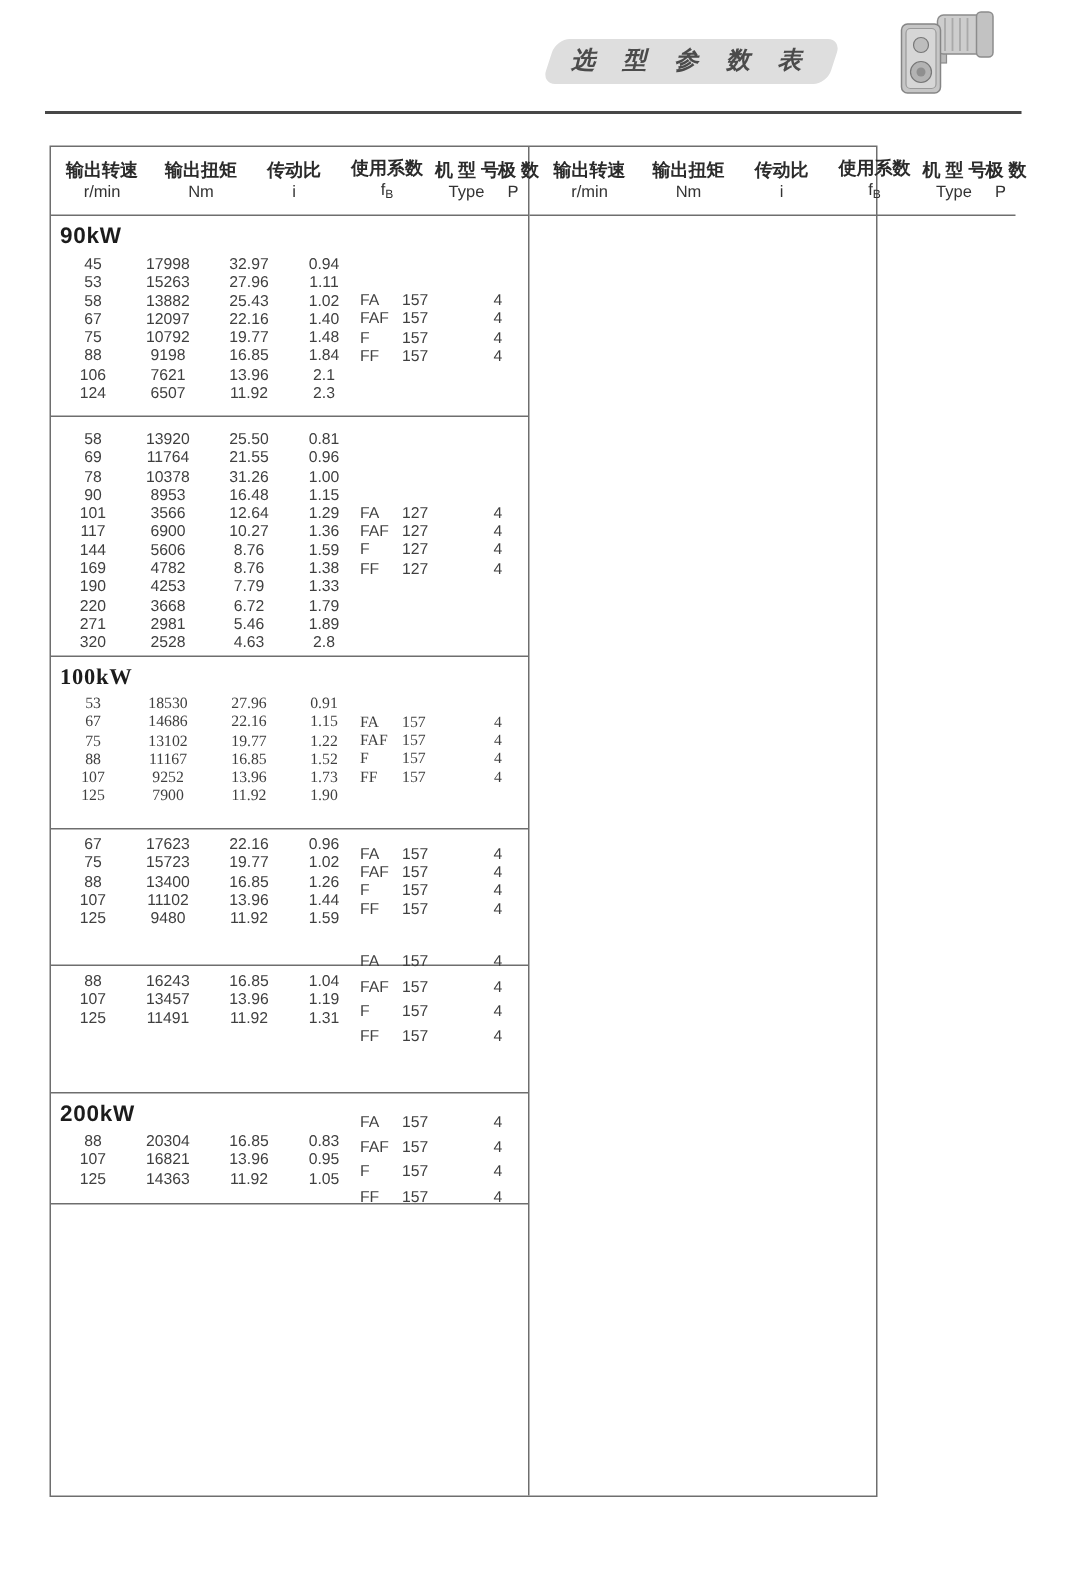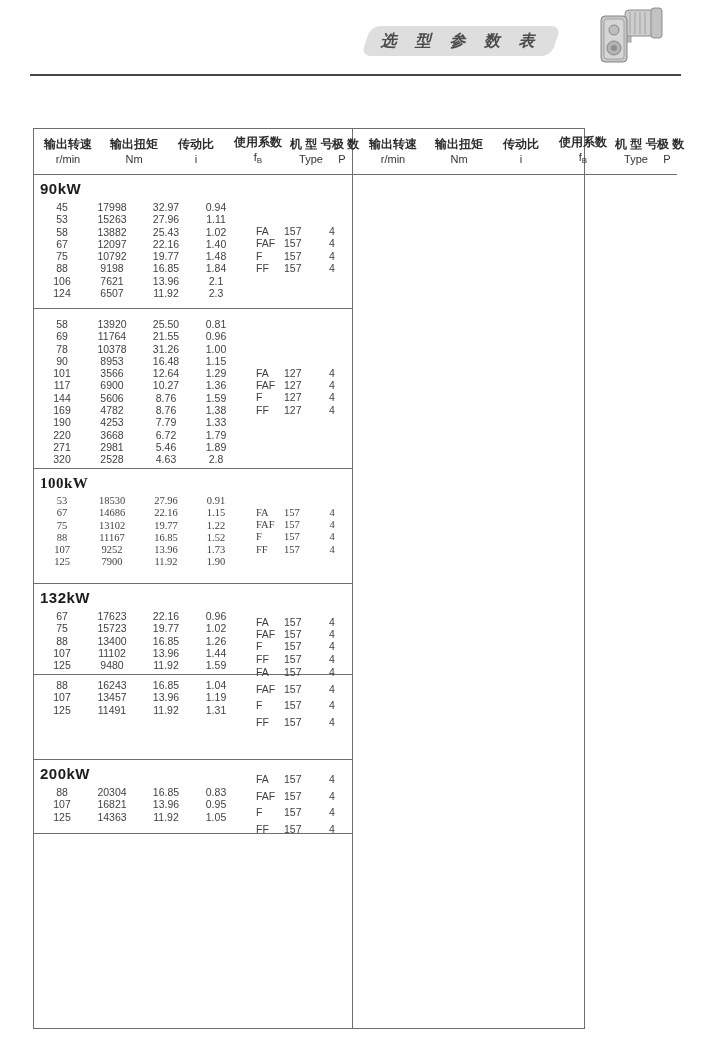--- a/index.html
+++ b/index.html
@@ -11,21 +11,21 @@
   .title-banner { position:absolute; left:366px; top:26px; width:190px; height:30px;
     background:#dedede; border-radius:9px; transform:skewX(-18deg); }
   .title-banner .title-text { display:block; transform:skewX(18deg); text-align:center;
     line-height:30px; font-size:16px; font-weight:bold; font-style:italic;
     letter-spacing:7px; color:#4b4b4b; white-space:nowrap; }
   .motor-art { position:absolute; left:593px; top:4px; }
   .top-rule { position:absolute; left:30px; top:74px; width:651px; height:2px; background:#474747; }
 
   
   .tables { position:absolute; left:33px; top:97px; width:552px; height:901px;
-    border:1px solid #6e6e6e; display:flex;margin-top:31px; }
+    border:1px solid #6e6e6e; display:flex; }
   .half-left { width:319px; border-right:1px solid #6e6e6e; display:flex; flex-direction:column; }
   .half-right { flex:1; display:flex; flex-direction:column; }
 
   
   .thead { height:46px; border-bottom:1px solid #6e6e6e; display:grid;
     grid-template-columns:68px 64px 60px 64px 42px 20px; align-items:center; }
   .half-right .thead { padding-left:6px; grid-template-columns:68px 64px 60px 64px 42px 20px; }
   .hcell { text-align:center; white-space:nowrap; }
   .hcn { display:block; font-size:12px; font-weight:bold; color:#2b2b2b; line-height:15px; }
   .hen { display:block; font-size:11px; color:#333; line-height:14px; }
@@ -42,21 +42,21 @@
   #left-body .block:nth-child(6){ height:74px; }
   .filler { flex:1; }
 
   .block-title { font-size:15px; font-weight:bold; color:#1c1c1c; line-height:20px;
     padding-left:6px; margin-bottom:2px; letter-spacing:0.5px; }
   .block-content { position:relative; }
   .rows { width:200px; }
   .row { display:grid; grid-template-columns:56px 44px 64px 36px; }
   .cell { text-align:center; font-size:10.5px; line-height:12.3px; color:#3f3f3f; white-space:nowrap; }
 
-  .types { position:absolute; left:222px; right:14px; top:50%; transform:translateY(-50%); }
+  .types { position:absolute; left:206px; right:14px; top:50%; transform:translateY(-50%); }
   .type-line { display:flex; font-size:10.5px; line-height:12.3px; color:#3f3f3f; }
   .types.spread .type-line { line-height:16.5px; }
   .model { display:inline-block; width:28px; }
   .poles { margin-left:auto; width:12px; text-align:center; }
 </style>
 </head>
 <body>
 
 <div class="page">
 
@@ -347,21 +347,20 @@
                 </div>
                 <div class="type-line">
                   <span class="model">FF</span>
                   <span class="size">157</span>
                   <span class="poles">4</span>
                 </div>
               </div>
             </div>
           </div>
           <div class="block">
-            <div class="block-title">132kW</div>
             <div class="block-content">
               <div class="rows">
                 <div class="row">
                   <span class="cell">67</span>
                   <span class="cell">17623</span>
                   <span class="cell">22.16</span>
                   <span class="cell">0.96</span>
                 </div>
                 <div class="row">
                   <span class="cell">75</span>

